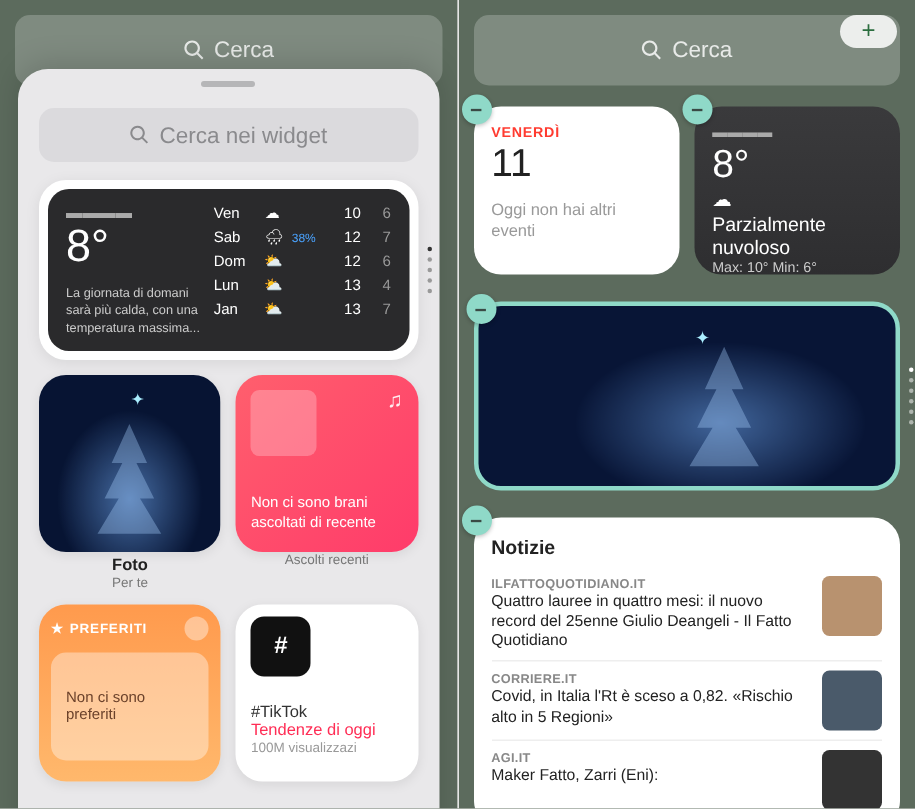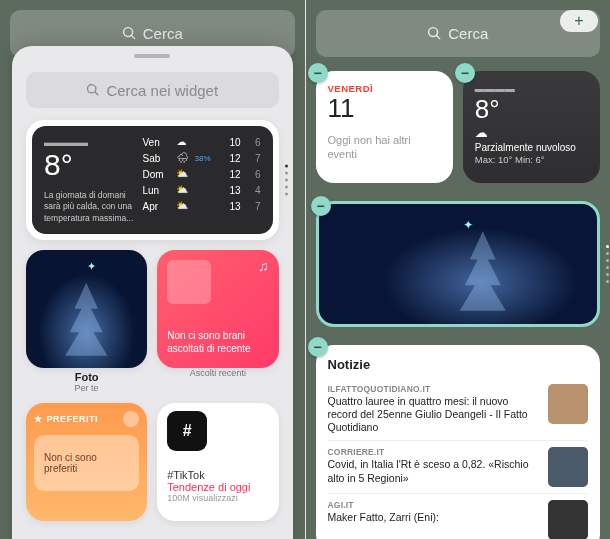--- a/index.html
+++ b/index.html
@@ -37,37 +37,37 @@
 .foto{background:radial-gradient(ellipse 40% 50% at 50% 70%,rgba(120,180,255,0.55),transparent),#071433}
 .tree{position:absolute;left:30%;bottom:8px;width:40%;height:70%}
 .star{position:absolute;top:10px;right:42%;color:#aef;font-size:11px}
 .musica{background:linear-gradient(135deg,#ff5f6d,#ff3b6a);color:#fff;padding:10px}
 .musica .note{position:absolute;top:8px;right:10px;font-size:14px;color:rgba(255,255,255,0.9)}
 .musica .square{width:44px;height:44px;background:rgba(255,255,255,0.25);border-radius:6px;margin-bottom:26px}
 .musica .msg{font-size:10px;line-height:1.25}
 .preferiti{background:linear-gradient(#ff9a4d,#ffb86c);padding:8px;color:#fff}
 .pref-head{display:flex;align-items:center;gap:4px;font-size:9px;letter-spacing:0.5px;font-weight:600}
 .pref-head .dot{margin-left:auto;width:16px;height:16px;border-radius:50%;background:rgba(255,255,255,0.4)}
-.pref-body{background:rgba(255,255,255,0.38);border-radius:10px;margin-top:8px;height:56px;display:flex;align-items:center;padding:0 10px;font-size:10px;color:rgba(90,50,30,0.9)}
+.pref-body{background:rgba(255,255,255,0.38);border-radius:10px;margin-top:8px;height:72px;display:flex;align-items:center;padding:0 10px;font-size:10px;color:rgba(90,50,30,0.9)}
 .tiktok{background:#fff;padding:8px 10px}
 .tk-icon{width:40px;height:40px;background:#111;border-radius:9px;display:flex;align-items:center;justify-content:center;color:#fff;font-size:16px;font-weight:700;position:relative;margin-bottom:18px}
 .tk-note{position:absolute;right:-3px;top:-3px}
 .tk-tag{font-size:11px;color:#333;font-weight:500}
 .tk-trend{font-size:11px;color:#ff2d55;font-weight:500}
 .tk-views{font-size:9px;color:#999}
 .plus-btn{position:absolute;top:10px;right:12px;width:38px;height:22px;background:rgba(255,255,255,0.85);border-radius:11px;display:flex;align-items:center;justify-content:center;font-size:16px;color:#2b6e3f;font-weight:400}
 .edit-row{display:flex;gap:10px;margin-top:14px;position:relative}
 .widget{background:#fff;border-radius:18px;padding:12px;position:relative;flex:1;height:112px;font-size:11px}
 .minus{position:absolute;top:-8px;left:-8px;width:20px;height:20px;background:#8fd9c8;border-radius:50%;display:flex;align-items:center;justify-content:center;color:#3a4a45;font-weight:700;font-size:14px;box-shadow:0 1px 3px rgba(0,0,0,0.25);z-index:2}
 .cal-day{color:#ff3b30;font-size:9.5px;font-weight:600;letter-spacing:0.5px}
 .cal-num{font-size:26px;font-weight:300;color:#222;line-height:1.1}
 .cal-msg{font-size:11px;color:#999;margin-top:10px;line-height:1.3}
 .weather-lt{background:linear-gradient(#3a3a3c,#2e2e30);color:#fff}
 .wlt-temp{font-size:26px;font-weight:300}
-.wlt-desc{font-size:10px;margin-top:2px}
+.wlt-desc{font-size:13px;margin-top:2px}
 .wlt-range{font-size:9.5px;color:#ccc;margin-top:1px}
 .big-photo{margin-top:18px;border-radius:18px;height:126px;background:radial-gradient(ellipse 35% 45% at 58% 65%,rgba(120,180,255,0.5),transparent),#081536;position:relative;border:3px solid #8fd9c8}
 .big-dots{position:absolute;right:-12px;top:50%;transform:translateY(-50%);display:flex;flex-direction:column;gap:4px}
 .big-dots span{width:3px;height:3px;background:rgba(255,255,255,0.5);border-radius:50%}
 .big-dots .on{background:#fff}
 .news-card{background:#fff;border-radius:18px;margin-top:18px;padding:12px 12px 6px;position:relative}
 .news-title{font-size:13px;font-weight:700;color:#222;margin-bottom:6px}
 .news-item{display:flex;gap:8px;padding:6px 0;border-top:1px solid #eee}
 .news-item:first-of-type{border-top:none}
 .news-txt{flex:1}
@@ -127,21 +127,21 @@
               <span class="w-lo">6</span>
             </div>
             <div class="w-row">
               <span class="w-day">Lun</span>
               <span class="w-ico">⛅</span>
               <span class="w-pct"></span>
               <span class="w-hi">13</span>
               <span class="w-lo">4</span>
             </div>
             <div class="w-row">
-              <span class="w-day">Apr</span>
+              <span class="w-day">Jan</span>
               <span class="w-ico">⛅</span>
               <span class="w-pct"></span>
               <span class="w-hi">13</span>
               <span class="w-lo">7</span>
             </div>
           </div>
       </div>
       <div class="smart-dots">
           <span class="on"></span>
           <span></span>

